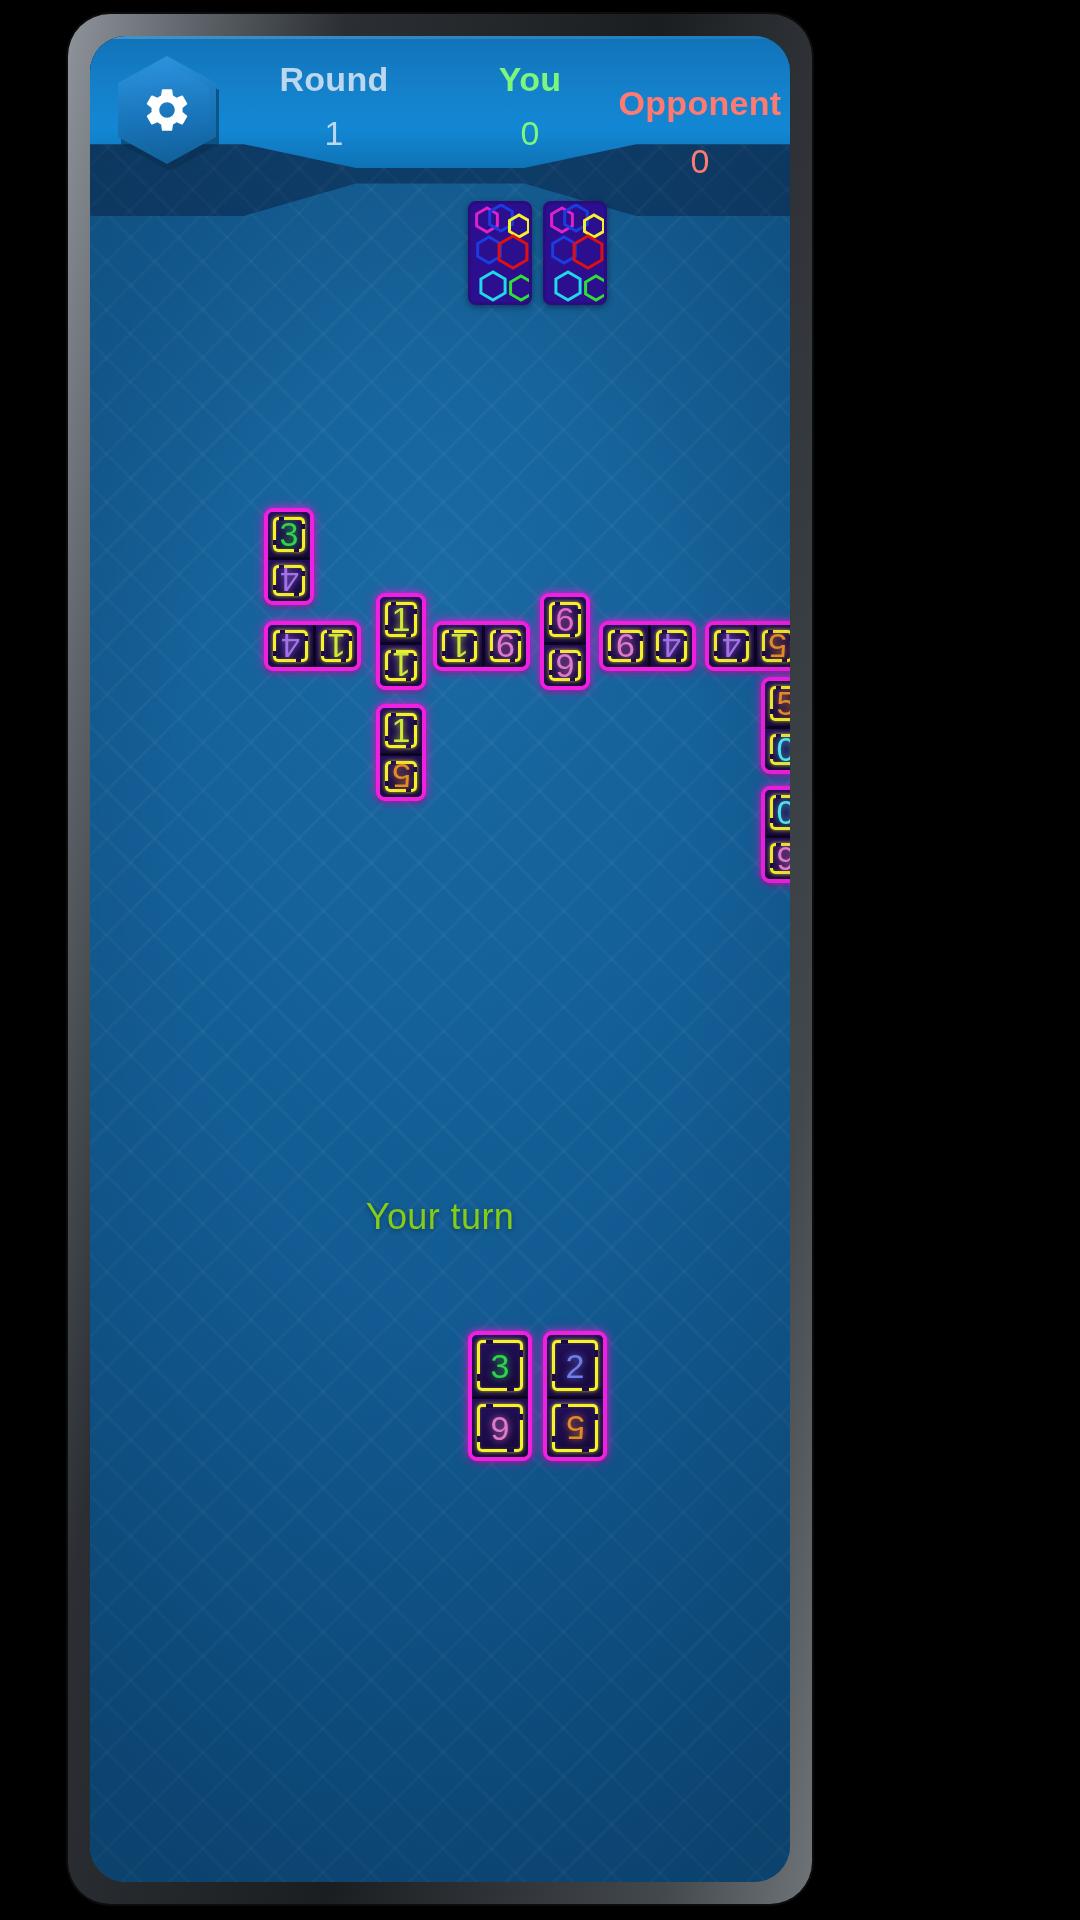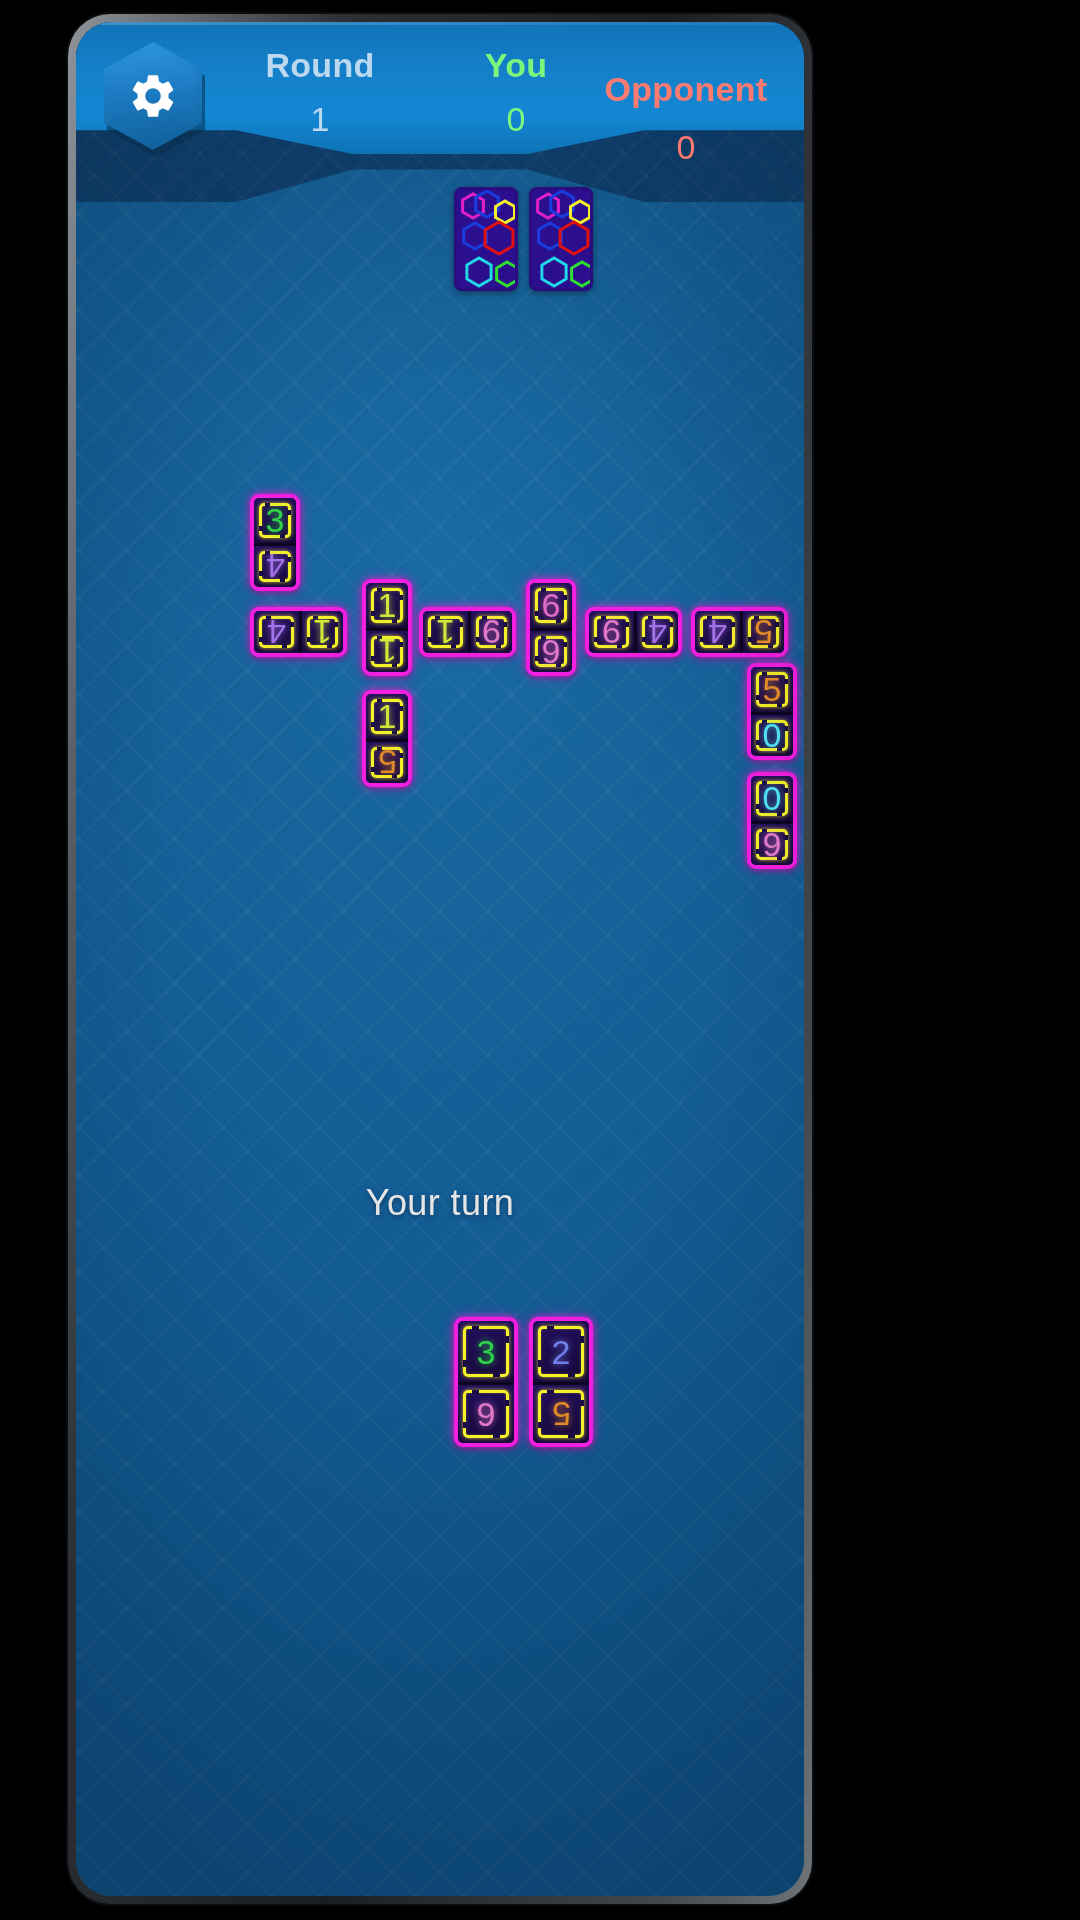--- a/index.html
+++ b/index.html
@@ -14,21 +14,21 @@
 
   
   #phone-shell {
     position: absolute;
     left: 68px;
     top: 14px;
     width: 744px;
     height: 1890px;
     border-radius: 42px;
     background: linear-gradient(100deg,#8e9499 0%, #5d6368 12%, #2b2f33 26%, #1b1e21 55%, #43484d 86%, #6f7479 100%);
-    padding: 8px;
+    padding: 22px;
     box-shadow: 0 0 0 2px #0b0c0d;
   }
   #phone-screen {
     position: relative;
     width: 100%;
     height: 100%;
     border-radius: 36px;
     overflow: hidden;
     background: #0d5c96;
   }
@@ -232,21 +232,21 @@
   }
   .tile-back svg { display: block; }
 
   
   #turn-status {
     position: absolute;
     left: 0;
     top: 1160px;
     width: 100%;
     text-align: center;
-    color: #e5e5e5;
+    color: #84cc16;
     font-size: 36px;
     letter-spacing: 0.4px;
     text-shadow: 0 2px 5px rgba(0,0,0,0.35);
   }
 
   
   #player-hand {
     position: absolute;
     left: 0;
     top: 1295px;

